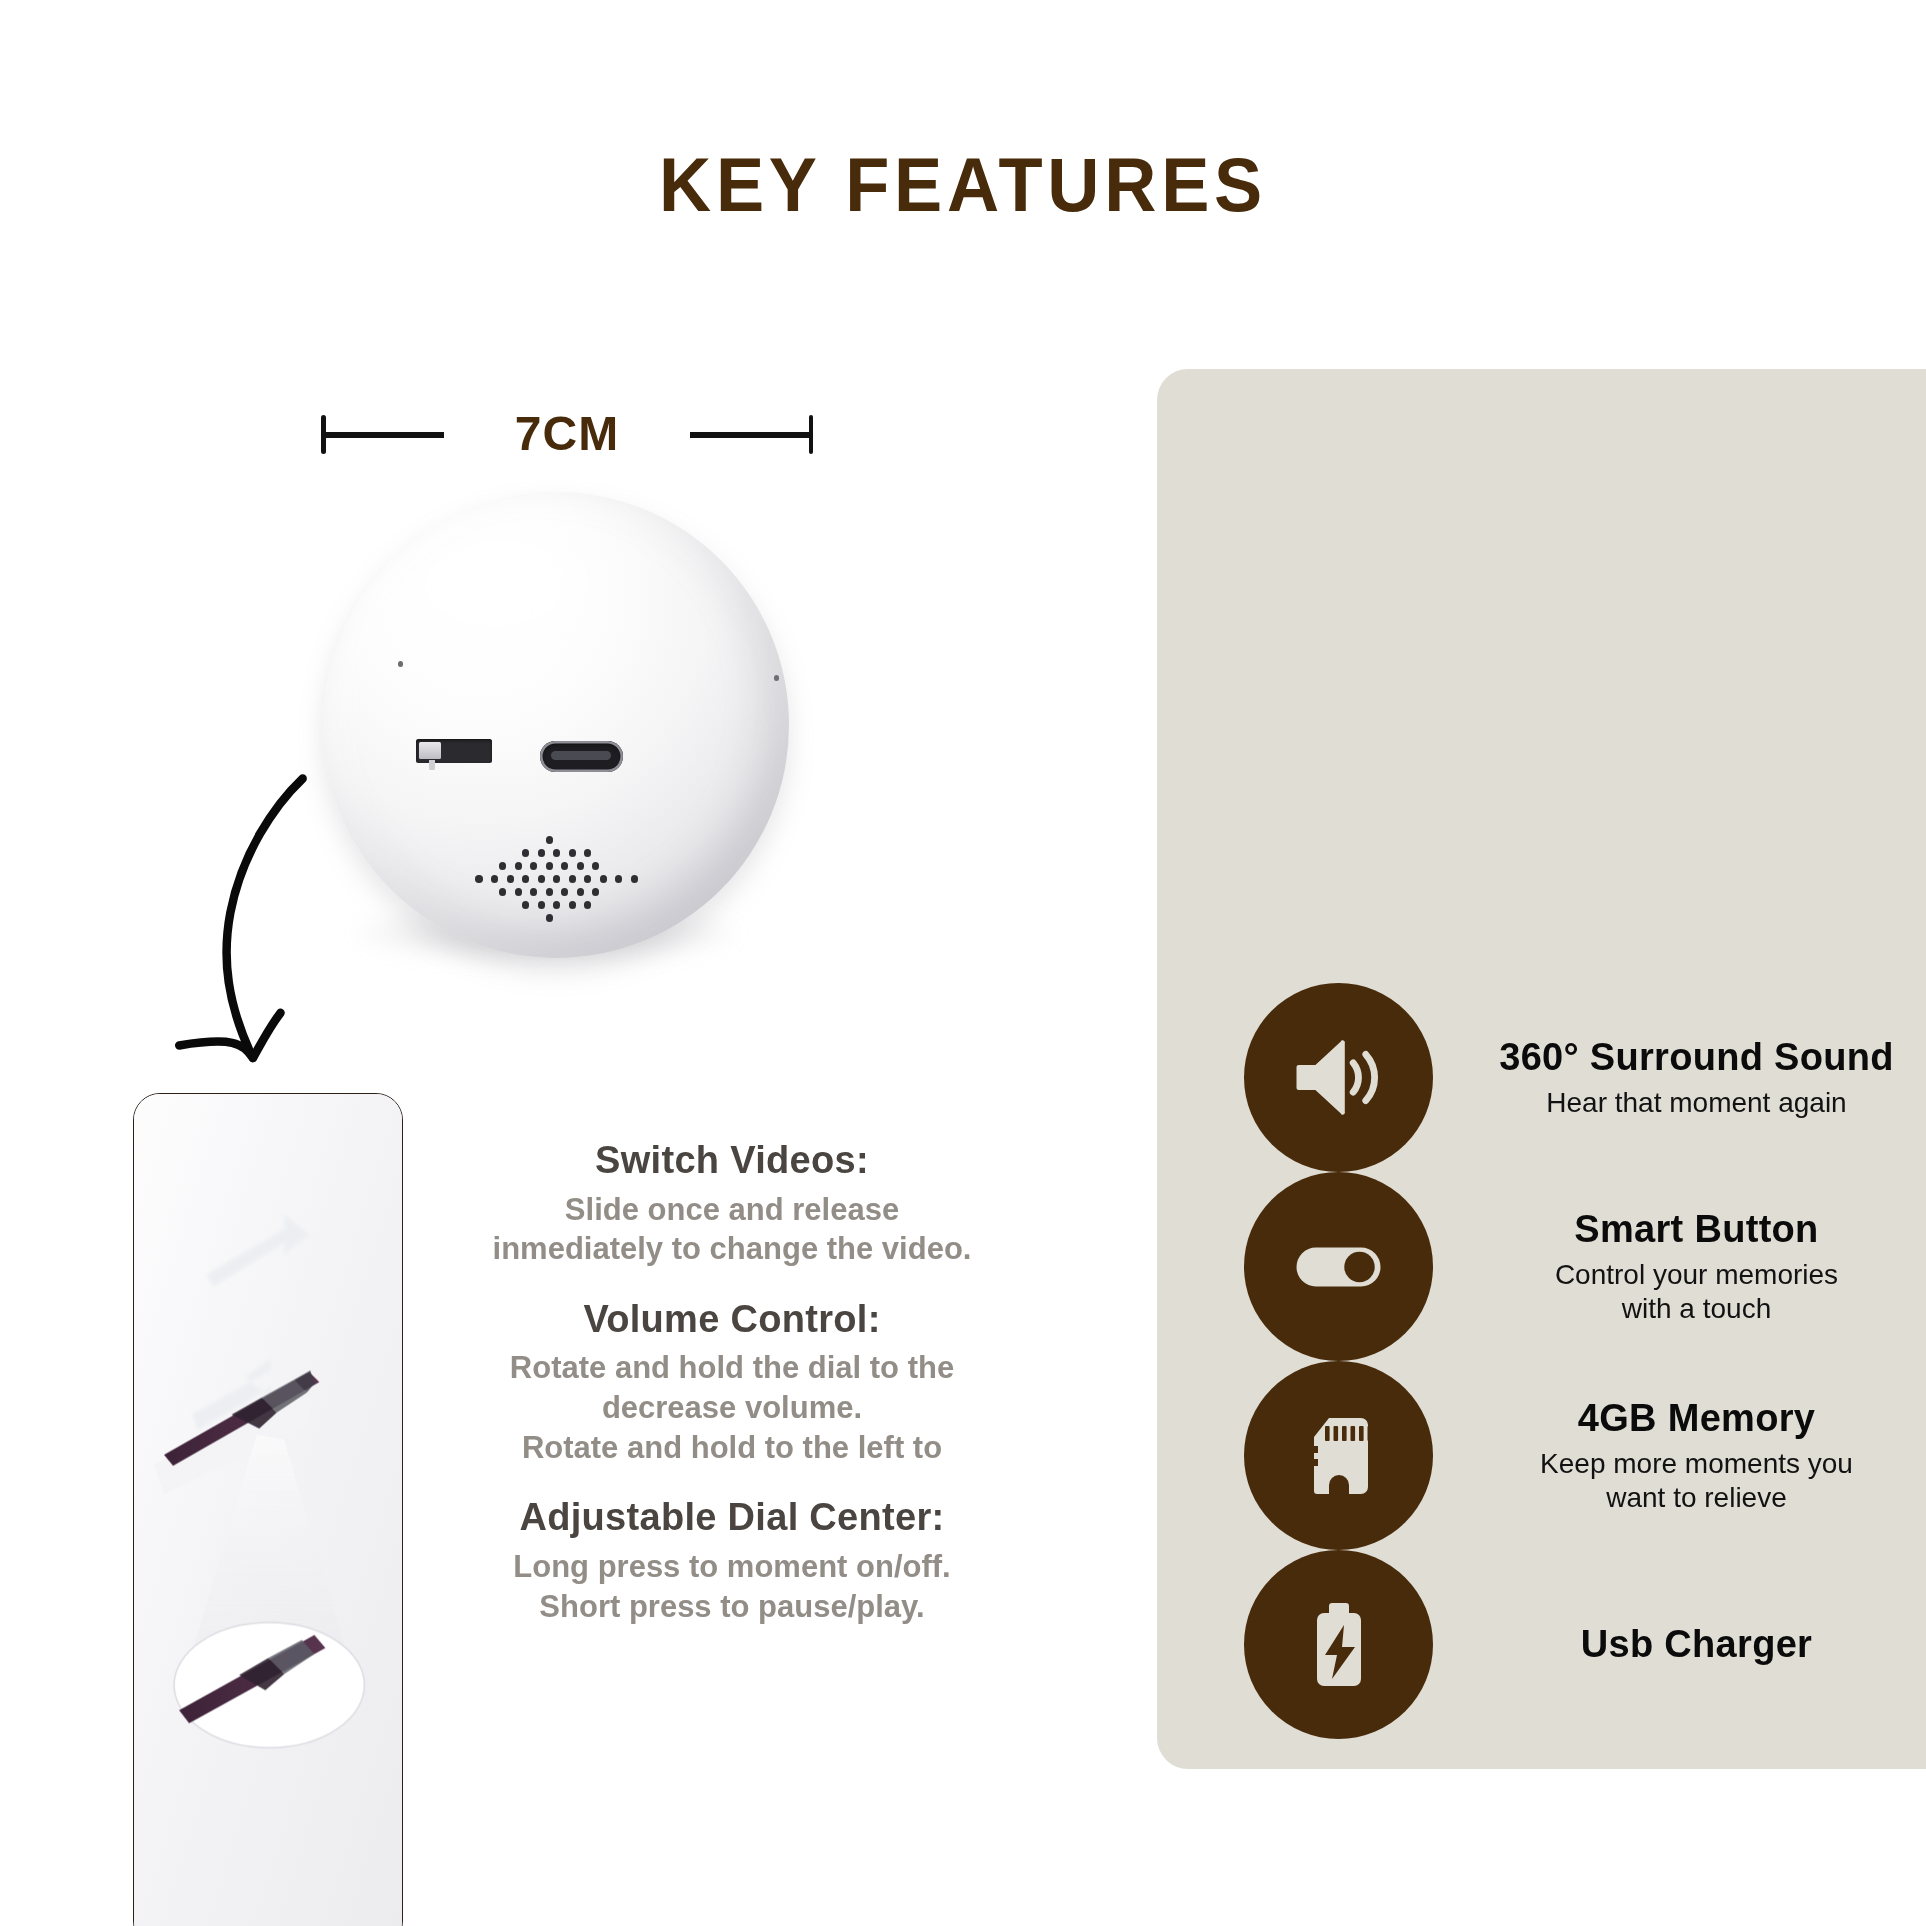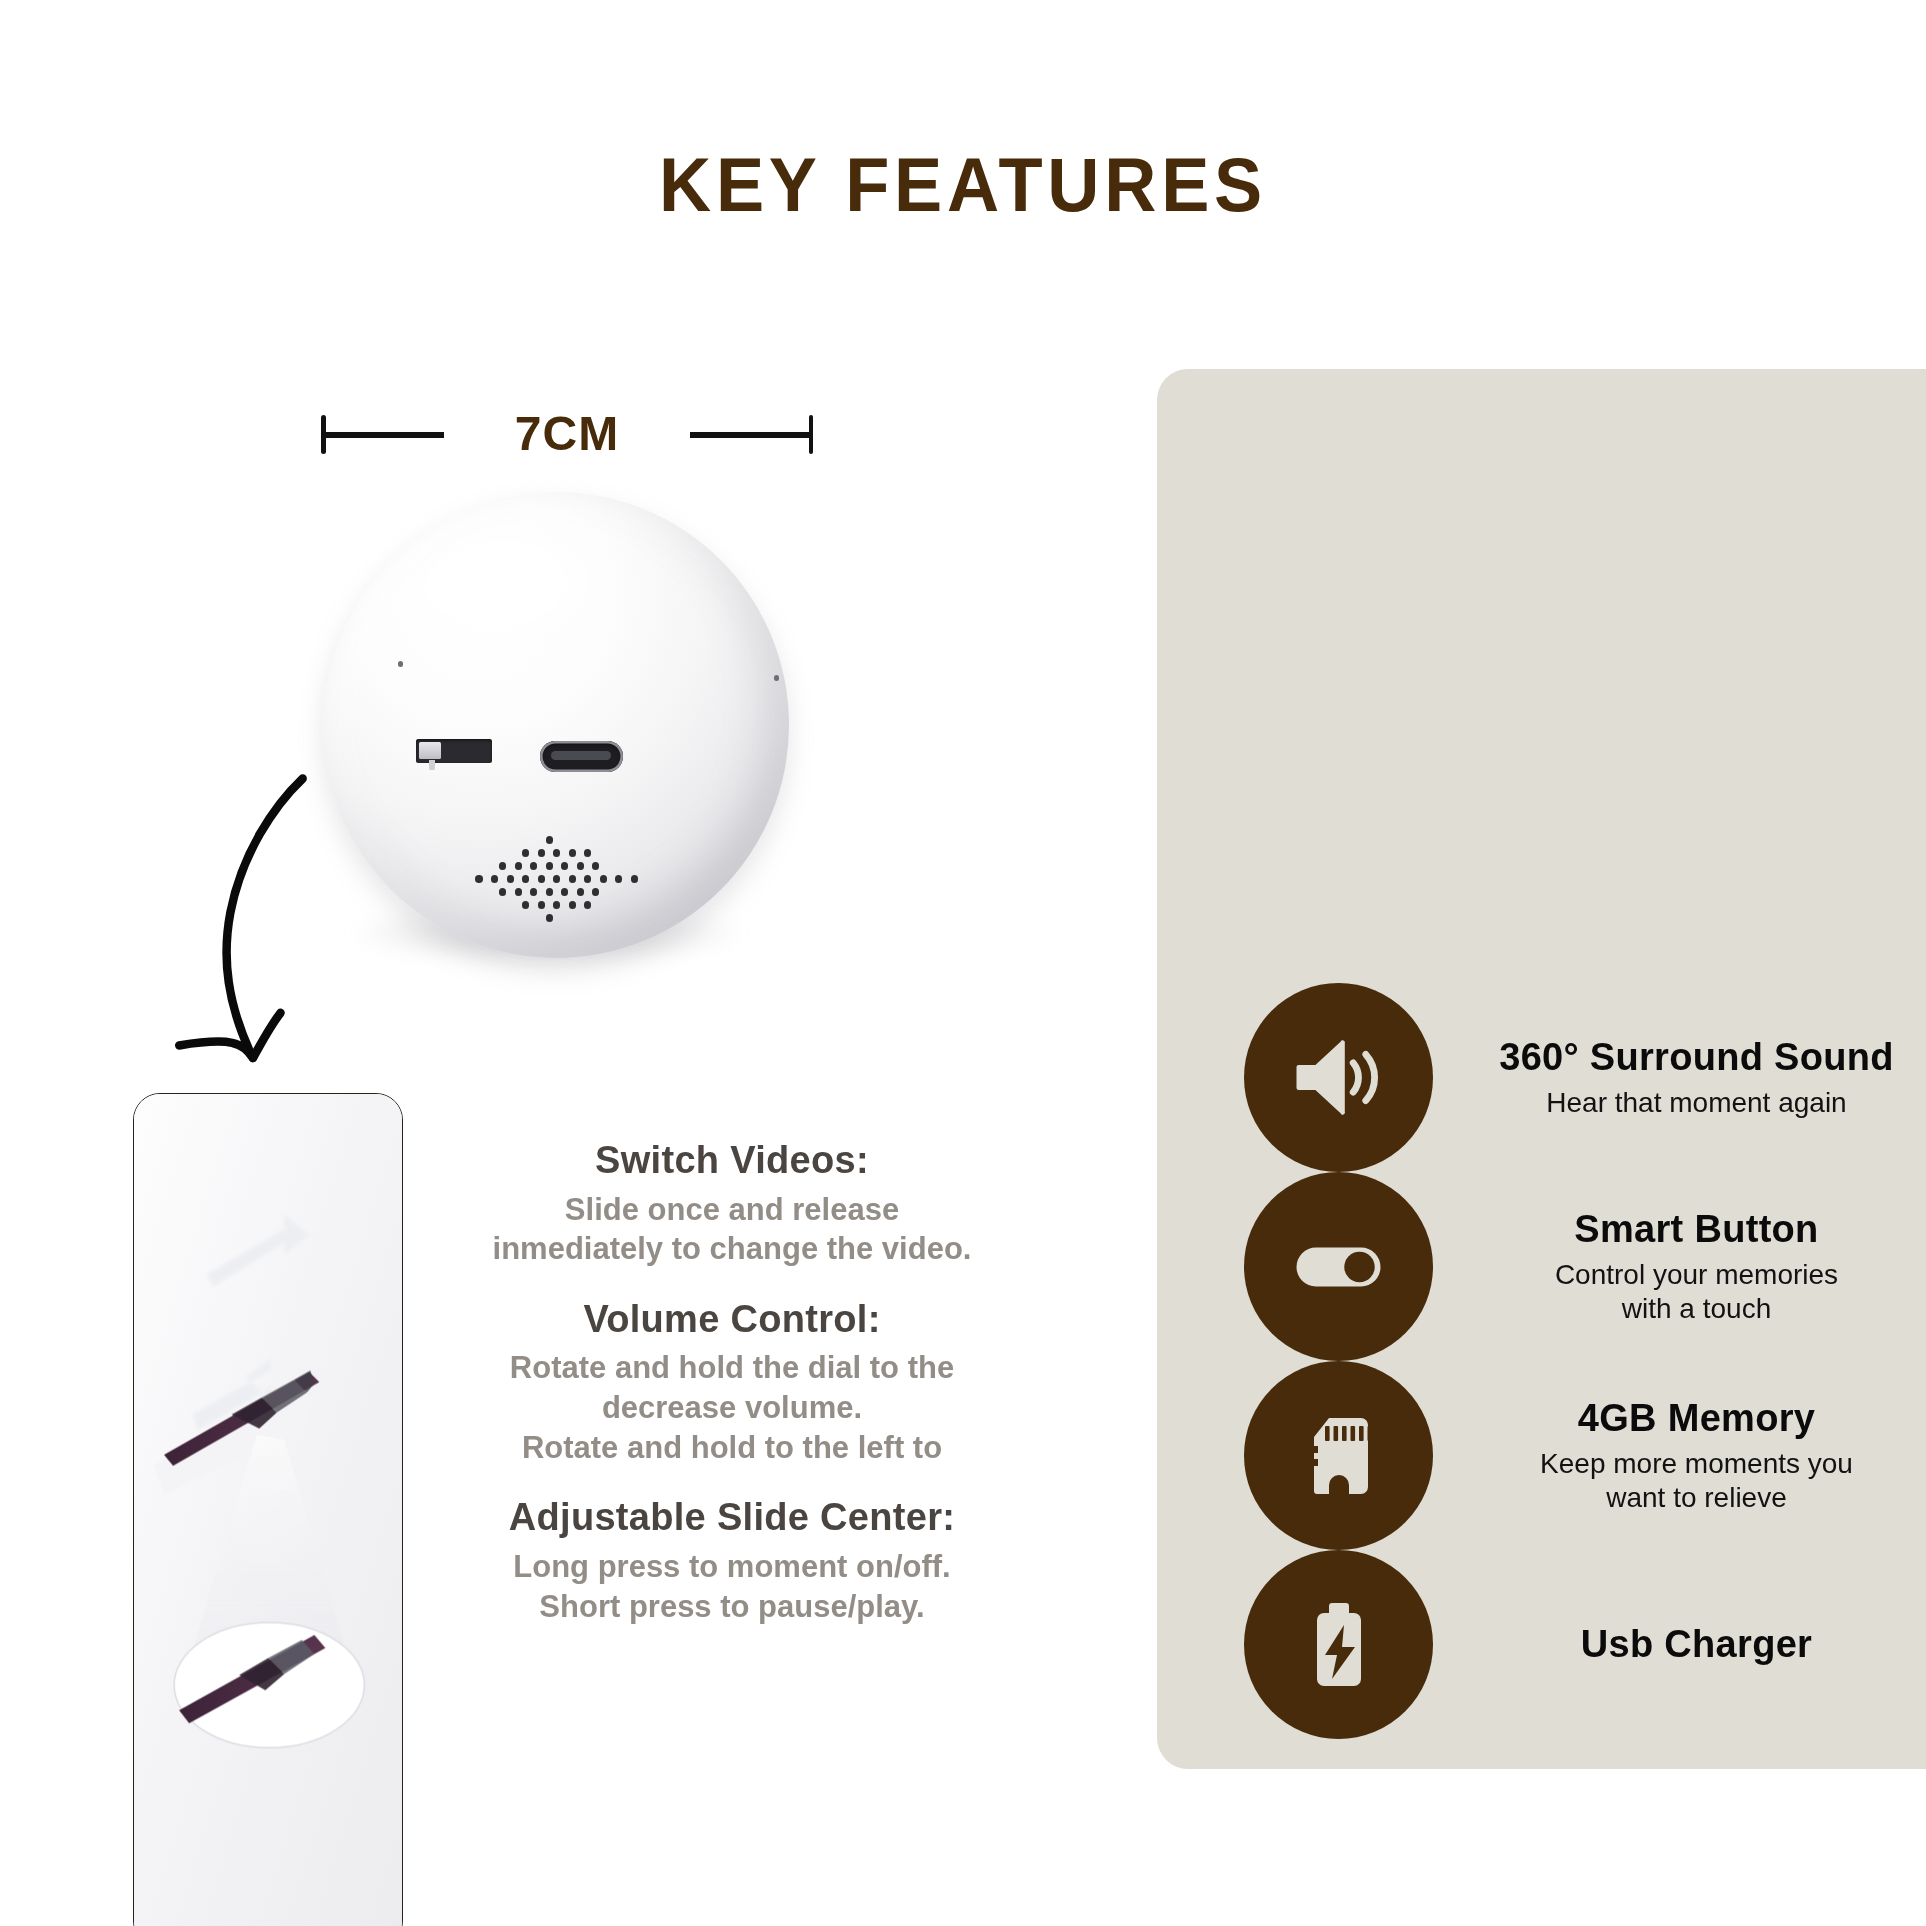--- a/index.html
+++ b/index.html
@@ -427,21 +427,21 @@
   </div>
 
   <div class="instr-block">
     <div class="instr-title">Volume Control:</div>
     <div class="instr-body">Rotate and hold the dial to the</div>
     <div class="instr-body">decrease volume.</div>
     <div class="instr-body">Rotate and hold to the left to</div>
   </div>
 
   <div class="instr-block">
-    <div class="instr-title">Adjustable Slide Center:</div>
+    <div class="instr-title">Adjustable Dial Center:</div>
     <div class="instr-body">Long press to moment on/off.</div>
     <div class="instr-body">Short press to pause/play.</div>
   </div>
 
 </div>
 
 <div class="feature-panel">
   <div class="feature-list">
 
     <div class="feature-row">

